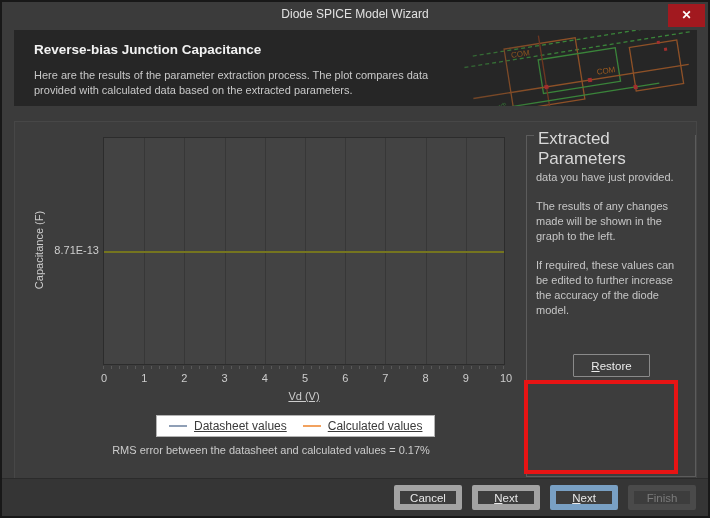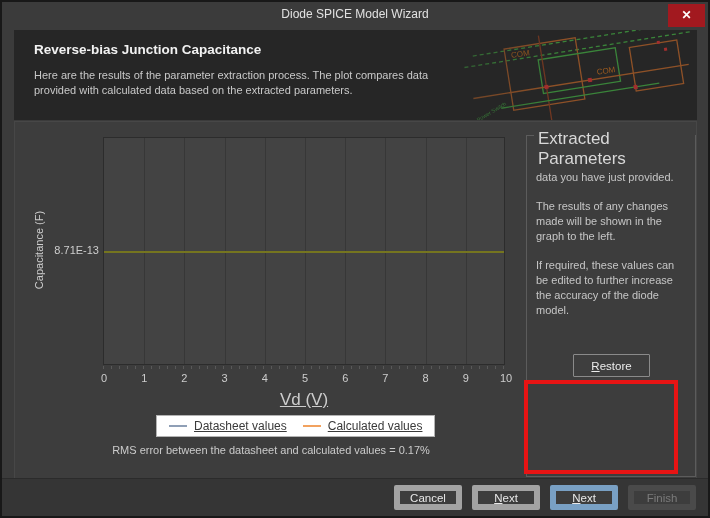--- a/index.html
+++ b/index.html
@@ -18,21 +18,21 @@
     font-size:12px; color:#e2e2e2;
   }
   .close-btn {
     position:absolute; top:2px; right:3px; width:37px; height:23px;
     background:#a2191f; border:none; color:#fff; font-size:12px; font-weight:bold;
     cursor:pointer; line-height:23px; text-align:center;
   }
 
   
   .banner {
-    position:absolute; left:12px; right:11px; top:28px; height:90px;
+    position:absolute; left:12px; right:11px; top:28px; height:76px;
     background:#262626; overflow:hidden;
   }
   .schem { position:absolute; right:0; top:0; height:90px; }
   .banner-fade {
     position:absolute; inset:0;
     background:linear-gradient(100deg,#262626 42%, rgba(38,38,38,0.05) 78%);
   }
   .banner h1 {
     position:absolute; left:20px; top:12px; font-size:13.5px; font-weight:bold; color:#f2f2f2;
   }
@@ -65,21 +65,21 @@
     position:absolute; left:88px; top:244px; width:402px; height:3px;
     background:repeating-linear-gradient(to right,#6f6f6f 0 1px,transparent 1px 8px);
     opacity:.55;
   }
   .xtick {
     position:absolute; top:250px; transform:translateX(-50%);
     font-size:11px; color:#cdcdcd;
   }
   .xlabel {
     position:absolute; left:289px; top:268px; transform:translateX(-50%);
-    font-size:17px; color:#cdcdcd;text-decoration:underline;
+    font-size:11px; color:#cdcdcd;text-decoration:underline;
   }
 
   
   .legend {
     position:absolute; left:141px; top:293px; height:22px;
     background:#ffffff; border:1px solid #b3b3b3;
     display:flex; align-items:center; gap:16px; padding:0 12px;
   }
   .legend-item { display:flex; align-items:center; gap:7px; }
   .legend .sw { width:18px; height:2px; display:inline-block; }

